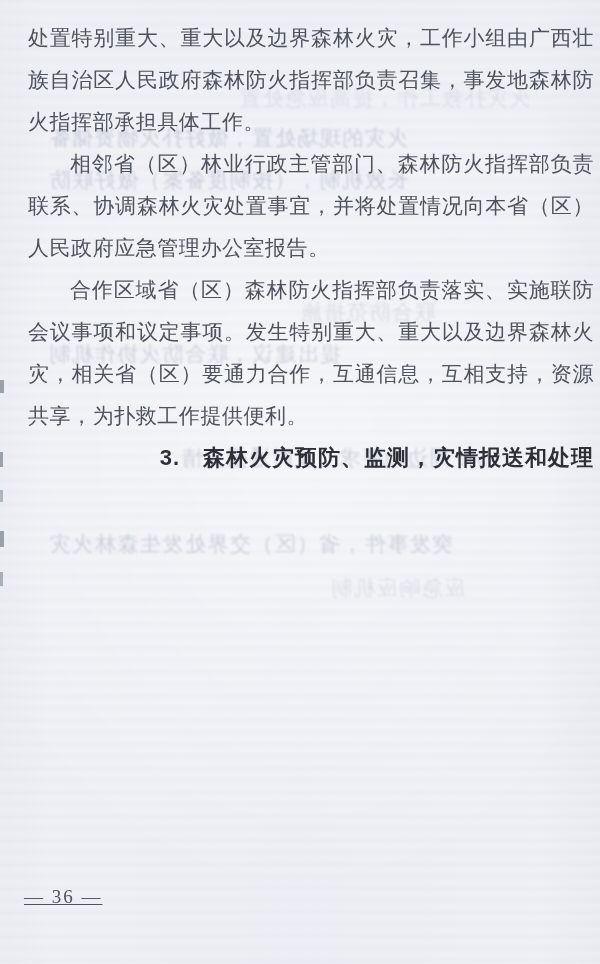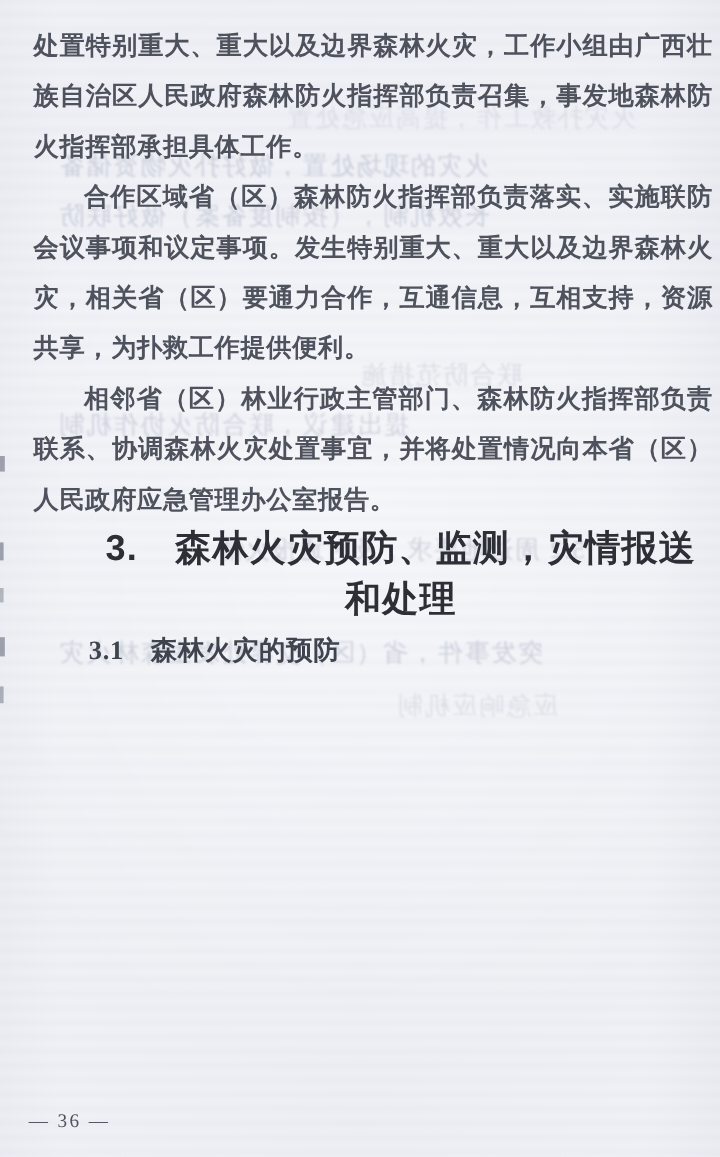--- a/index.html
+++ b/index.html
@@ -42,46 +42,46 @@
     z-index: 3;
   }
   p {
     margin: 0;
     font-size: 21px;
     line-height: 42px;
     letter-spacing: 0.55px;
     color: #4e525d;
     text-align: justify;
     text-justify: inter-character;
-    font-weight: bold;
   }
   p.body-ind { text-indent: 2em; }
   p.h-sub {
     padding-left: 46px;
     color: #3f434d;
     font-size: 22px;
     text-align: left;
   }
   p.h-main {
     padding-left: 46px;
     font-family: "Liberation Sans", "DejaVu Sans", sans-serif;
     font-weight: bold;
     color: #2c2f36;
-    font-size: 30px;
+    font-size: 22px;
     letter-spacing: 1px;
-    text-align: center;
+    text-align: right;
   }
   .pageno {
     position: absolute;
     left: 24px;
-    top: 926px;
+    top: 886px;
     z-index: 3;
-    font-size: 16px;
+    font-size: 19px;
     letter-spacing: 2px;
     color: #4e525d;
+    text-decoration: underline;
   }
   
   .bleed {
     position: absolute;
     z-index: 1;
     transform: scaleX(-1);
     color: #7d86a0;
     font-size: 21px;
     line-height: 28px;
     letter-spacing: 1.5px;
@@ -126,21 +126,20 @@
   <div class="bleed b7">应急响应机制</div>
 
   <div class="edge-mark e0"></div>
   <div class="edge-mark e1"></div>
   <div class="edge-mark e2"></div>
   <div class="edge-mark e3"></div>
   <div class="edge-mark e4"></div>
 
   <div class="content">
     <p class="body">处置特别重大、重大以及边界森林火灾，工作小组由广西壮族自治区人民政府森林防火指挥部负责召集，事发地森林防火指挥部承担具体工作。</p>
+    <p class="body-ind">相邻省（区）林业行政主管部门、森林防火指挥部负责联系、协调森林火灾处置事宜，并将处置情况向本省（区）人民政府应急管理办公室报告。</p>
     <p class="body-ind">合作区域省（区）森林防火指挥部负责落实、实施联防会议事项和议定事项。发生特别重大、重大以及边界森林火灾，相关省（区）要通力合作，互通信息，互相支持，资源共享，为扑救工作提供便利。</p>
-    <p class="body-ind">相邻省（区）林业行政主管部门、森林防火指挥部负责联系、协调森林火灾处置事宜，并将处置情况向本省（区）人民政府应急管理办公室报告。</p>
     <p class="h-main">3.　森林火灾预防、监测，灾情报送和处理</p>
-    <p class="h-sub">3.1　森林火灾的预防</p>
   </div>
 
   <div class="pageno">— 36 —</div>
 
 </div>
 
 </body></html>

